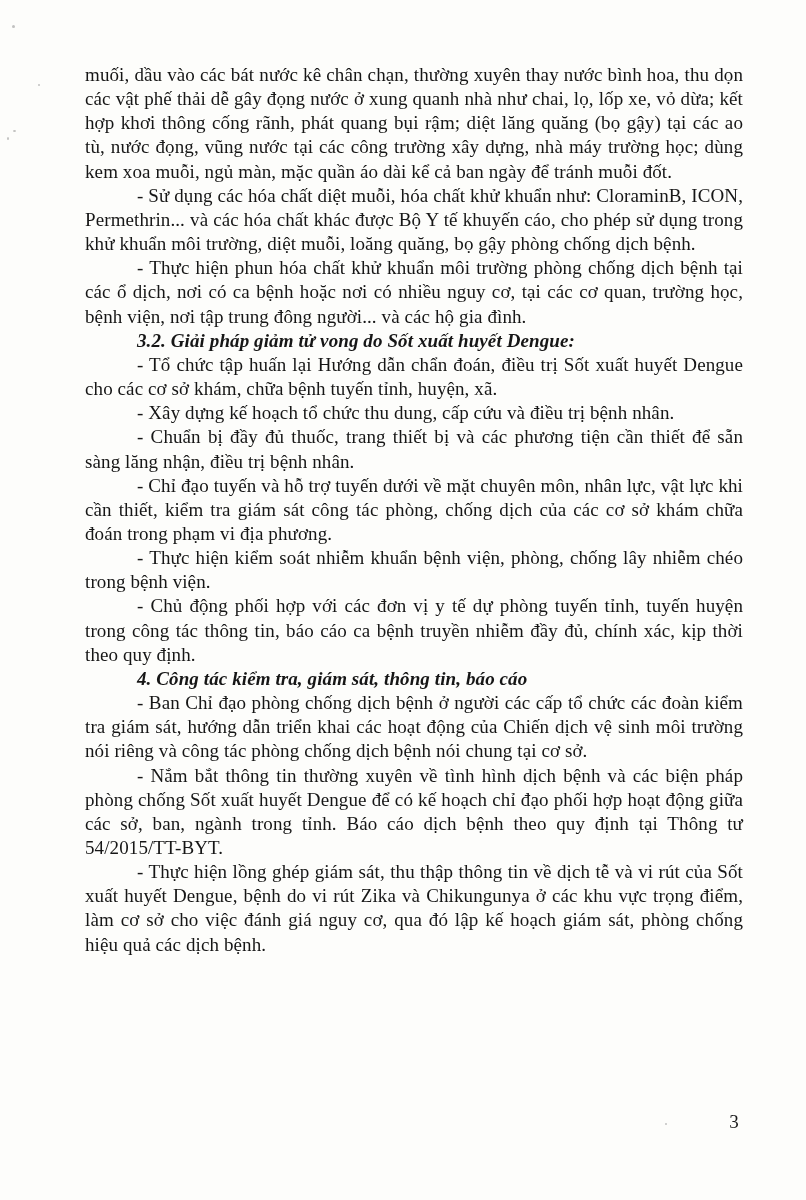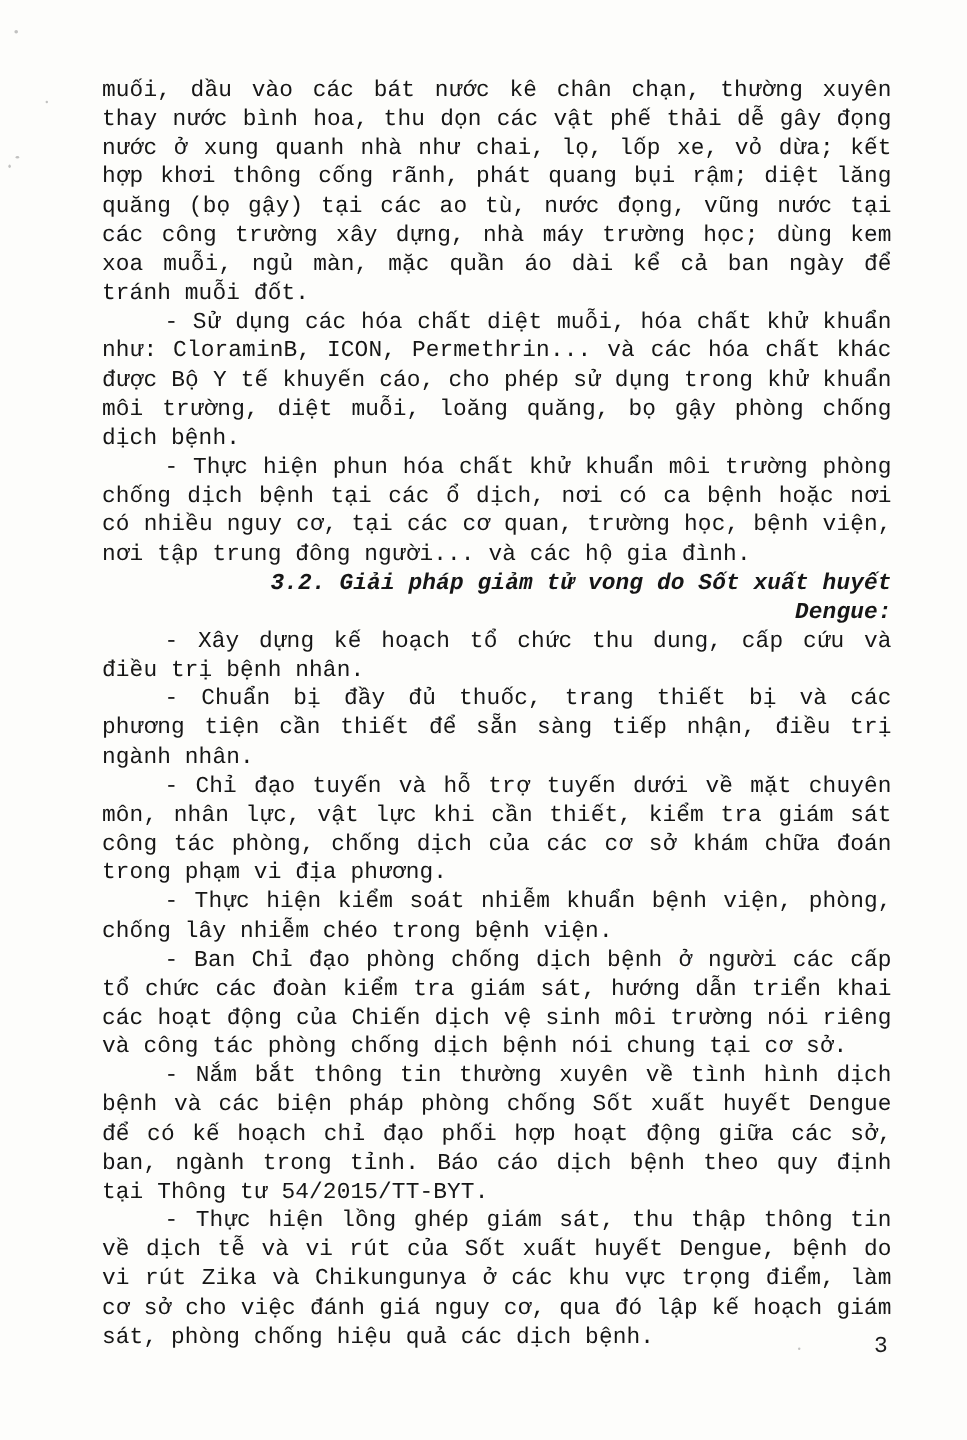--- a/index.html
+++ b/index.html
@@ -7,21 +7,21 @@
     padding: 0;
     background: #e8e8e8;
   }
   .page {
     position: relative;
     width: 806px;
     height: 1200px;
     margin: 0 auto;
     background: #fdfdfb;
     overflow: hidden;
-    font-family: Liberation Mono, monospace;
+    font-family: Liberation Serif, serif;
     color: #161616;
   }
   .content {
     position: absolute;
     left: 85px;
     top: 63px;
     width: 658px;
   }
   .para {
     margin: 0;
@@ -30,21 +30,21 @@
     text-align: justify;
     text-indent: 52px;
     letter-spacing: 0.1px;
   }
   .para.no-indent {
     text-indent: 0;
   }
   .para.heading {
     font-weight: bold;
     font-style: italic;
-    text-align: right;
+    text-align: left;
   }
   .page-number {
     position: absolute;
     left: 722px;
     top: 1110px;
     width: 24px;
     font-size: 19px;
     line-height: 24px;
     text-align: center;
     color: #1c1c1c;
@@ -70,23 +70,26 @@
   <span class="speck s2"></span>
   <span class="speck s3"></span>
   <span class="speck s4"></span>
   <span class="speck s5"></span>
 
   <div class="content" id="doc-body">
       <p class="para no-indent">muối, dầu vào các bát nước kê chân chạn, thường xuyên thay nước bình hoa, thu dọn các vật phế thải dễ gây đọng nước ở xung quanh nhà như chai, lọ, lốp xe, vỏ dừa; kết hợp khơi thông cống rãnh, phát quang bụi rậm; diệt lăng quăng (bọ gậy) tại các ao tù, nước đọng, vũng nước tại các công trường xây dựng, nhà máy trường học; dùng kem xoa muỗi, ngủ màn, mặc quần áo dài kể cả ban ngày để tránh muỗi đốt.</p>
       <p class="para">- Sử dụng các hóa chất diệt muỗi, hóa chất khử khuẩn như: CloraminB, ICON, Permethrin... và các hóa chất khác được Bộ Y tế khuyến cáo, cho phép sử dụng trong khử khuẩn môi trường, diệt muỗi, loăng quăng, bọ gậy phòng chống dịch bệnh.</p>
       <p class="para">- Thực hiện phun hóa chất khử khuẩn môi trường phòng chống dịch bệnh tại các ổ dịch, nơi có ca bệnh hoặc nơi có nhiều nguy cơ, tại các cơ quan, trường học, bệnh viện, nơi tập trung đông người... và các hộ gia đình.</p>
       <p class="para heading">3.2. Giải pháp giảm tử vong do Sốt xuất huyết Dengue:</p>
+      <p class="para">- Tổ chức tập huấn lại Hướng dẫn chẩn đoán, điều trị Sốt xuất huyết Dengue cho các cơ sở khám, chữa bệnh tuyến tỉnh, huyện, xã.</p>
       <p class="para">- Xây dựng kế hoạch tổ chức thu dung, cấp cứu và điều trị bệnh nhân.</p>
-      <p class="para">- Chuẩn bị đầy đủ thuốc, trang thiết bị và các phương tiện cần thiết để sẵn sàng tiếp nhận, điều trị ngành nhân.</p>
+      <p class="para">- Chuẩn bị đầy đủ thuốc, trang thiết bị và các phương tiện cần thiết để sẵn sàng lăng nhận, điều trị bệnh nhân.</p>
       <p class="para">- Chỉ đạo tuyến và hỗ trợ tuyến dưới về mặt chuyên môn, nhân lực, vật lực khi cần thiết, kiểm tra giám sát công tác phòng, chống dịch của các cơ sở khám chữa đoán trong phạm vi địa phương.</p>
       <p class="para">- Thực hiện kiểm soát nhiễm khuẩn bệnh viện, phòng, chống lây nhiễm chéo trong bệnh viện.</p>
+      <p class="para">- Chủ động phối hợp với các đơn vị y tế dự phòng tuyến tỉnh, tuyến huyện trong công tác thông tin, báo cáo ca bệnh truyền nhiễm đầy đủ, chính xác, kịp thời theo quy định.</p>
+      <p class="para heading">4. Công tác kiểm tra, giám sát, thông tin, báo cáo</p>
       <p class="para">- Ban Chỉ đạo phòng chống dịch bệnh ở người các cấp tổ chức các đoàn kiểm tra giám sát, hướng dẫn triển khai các hoạt động của Chiến dịch vệ sinh môi trường nói riêng và công tác phòng chống dịch bệnh nói chung tại cơ sở.</p>
       <p class="para">- Nắm bắt thông tin thường xuyên về tình hình dịch bệnh và các biện pháp phòng chống Sốt xuất huyết Dengue để có kế hoạch chỉ đạo phối hợp hoạt động giữa các sở, ban, ngành trong tỉnh. Báo cáo dịch bệnh theo quy định tại Thông tư 54/2015/TT-BYT.</p>
       <p class="para">- Thực hiện lồng ghép giám sát, thu thập thông tin về dịch tễ và vi rút của Sốt xuất huyết Dengue, bệnh do vi rút Zika và Chikungunya ở các khu vực trọng điểm, làm cơ sở cho việc đánh giá nguy cơ, qua đó lập kế hoạch giám sát, phòng chống hiệu quả các dịch bệnh.</p>
     </div>
 
   <div class="page-number">3</div>
 </div>
 
 </body></html>

